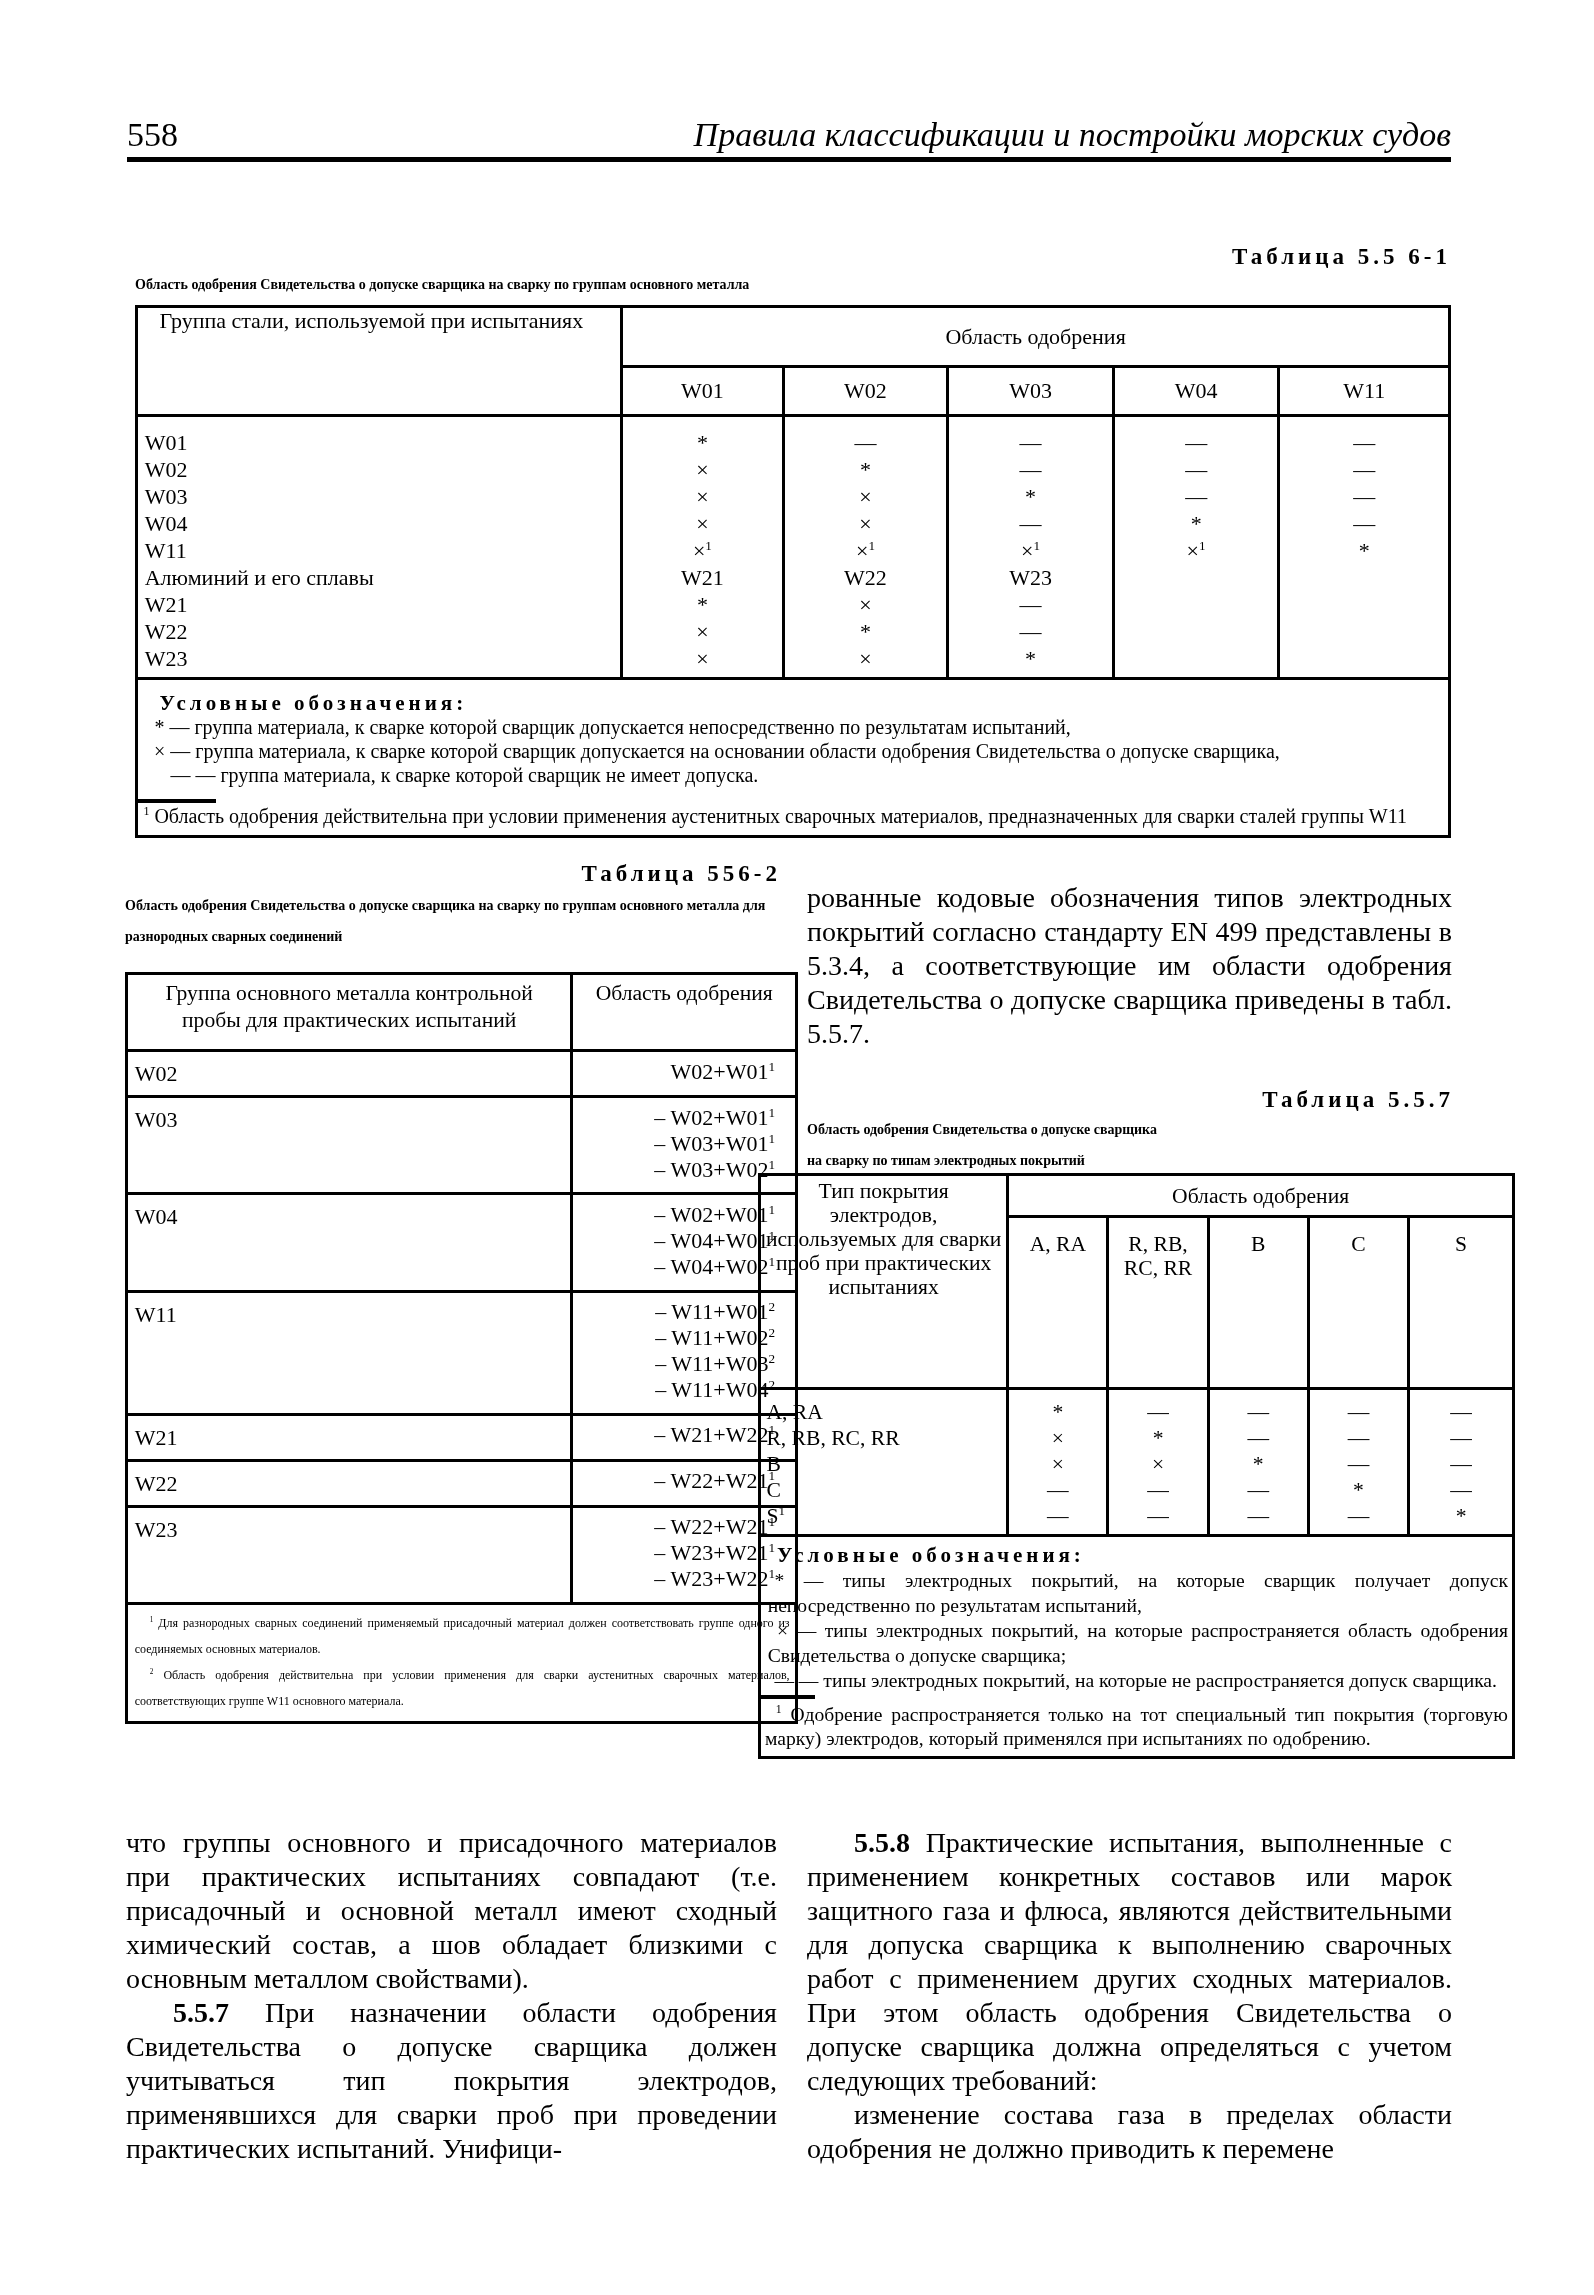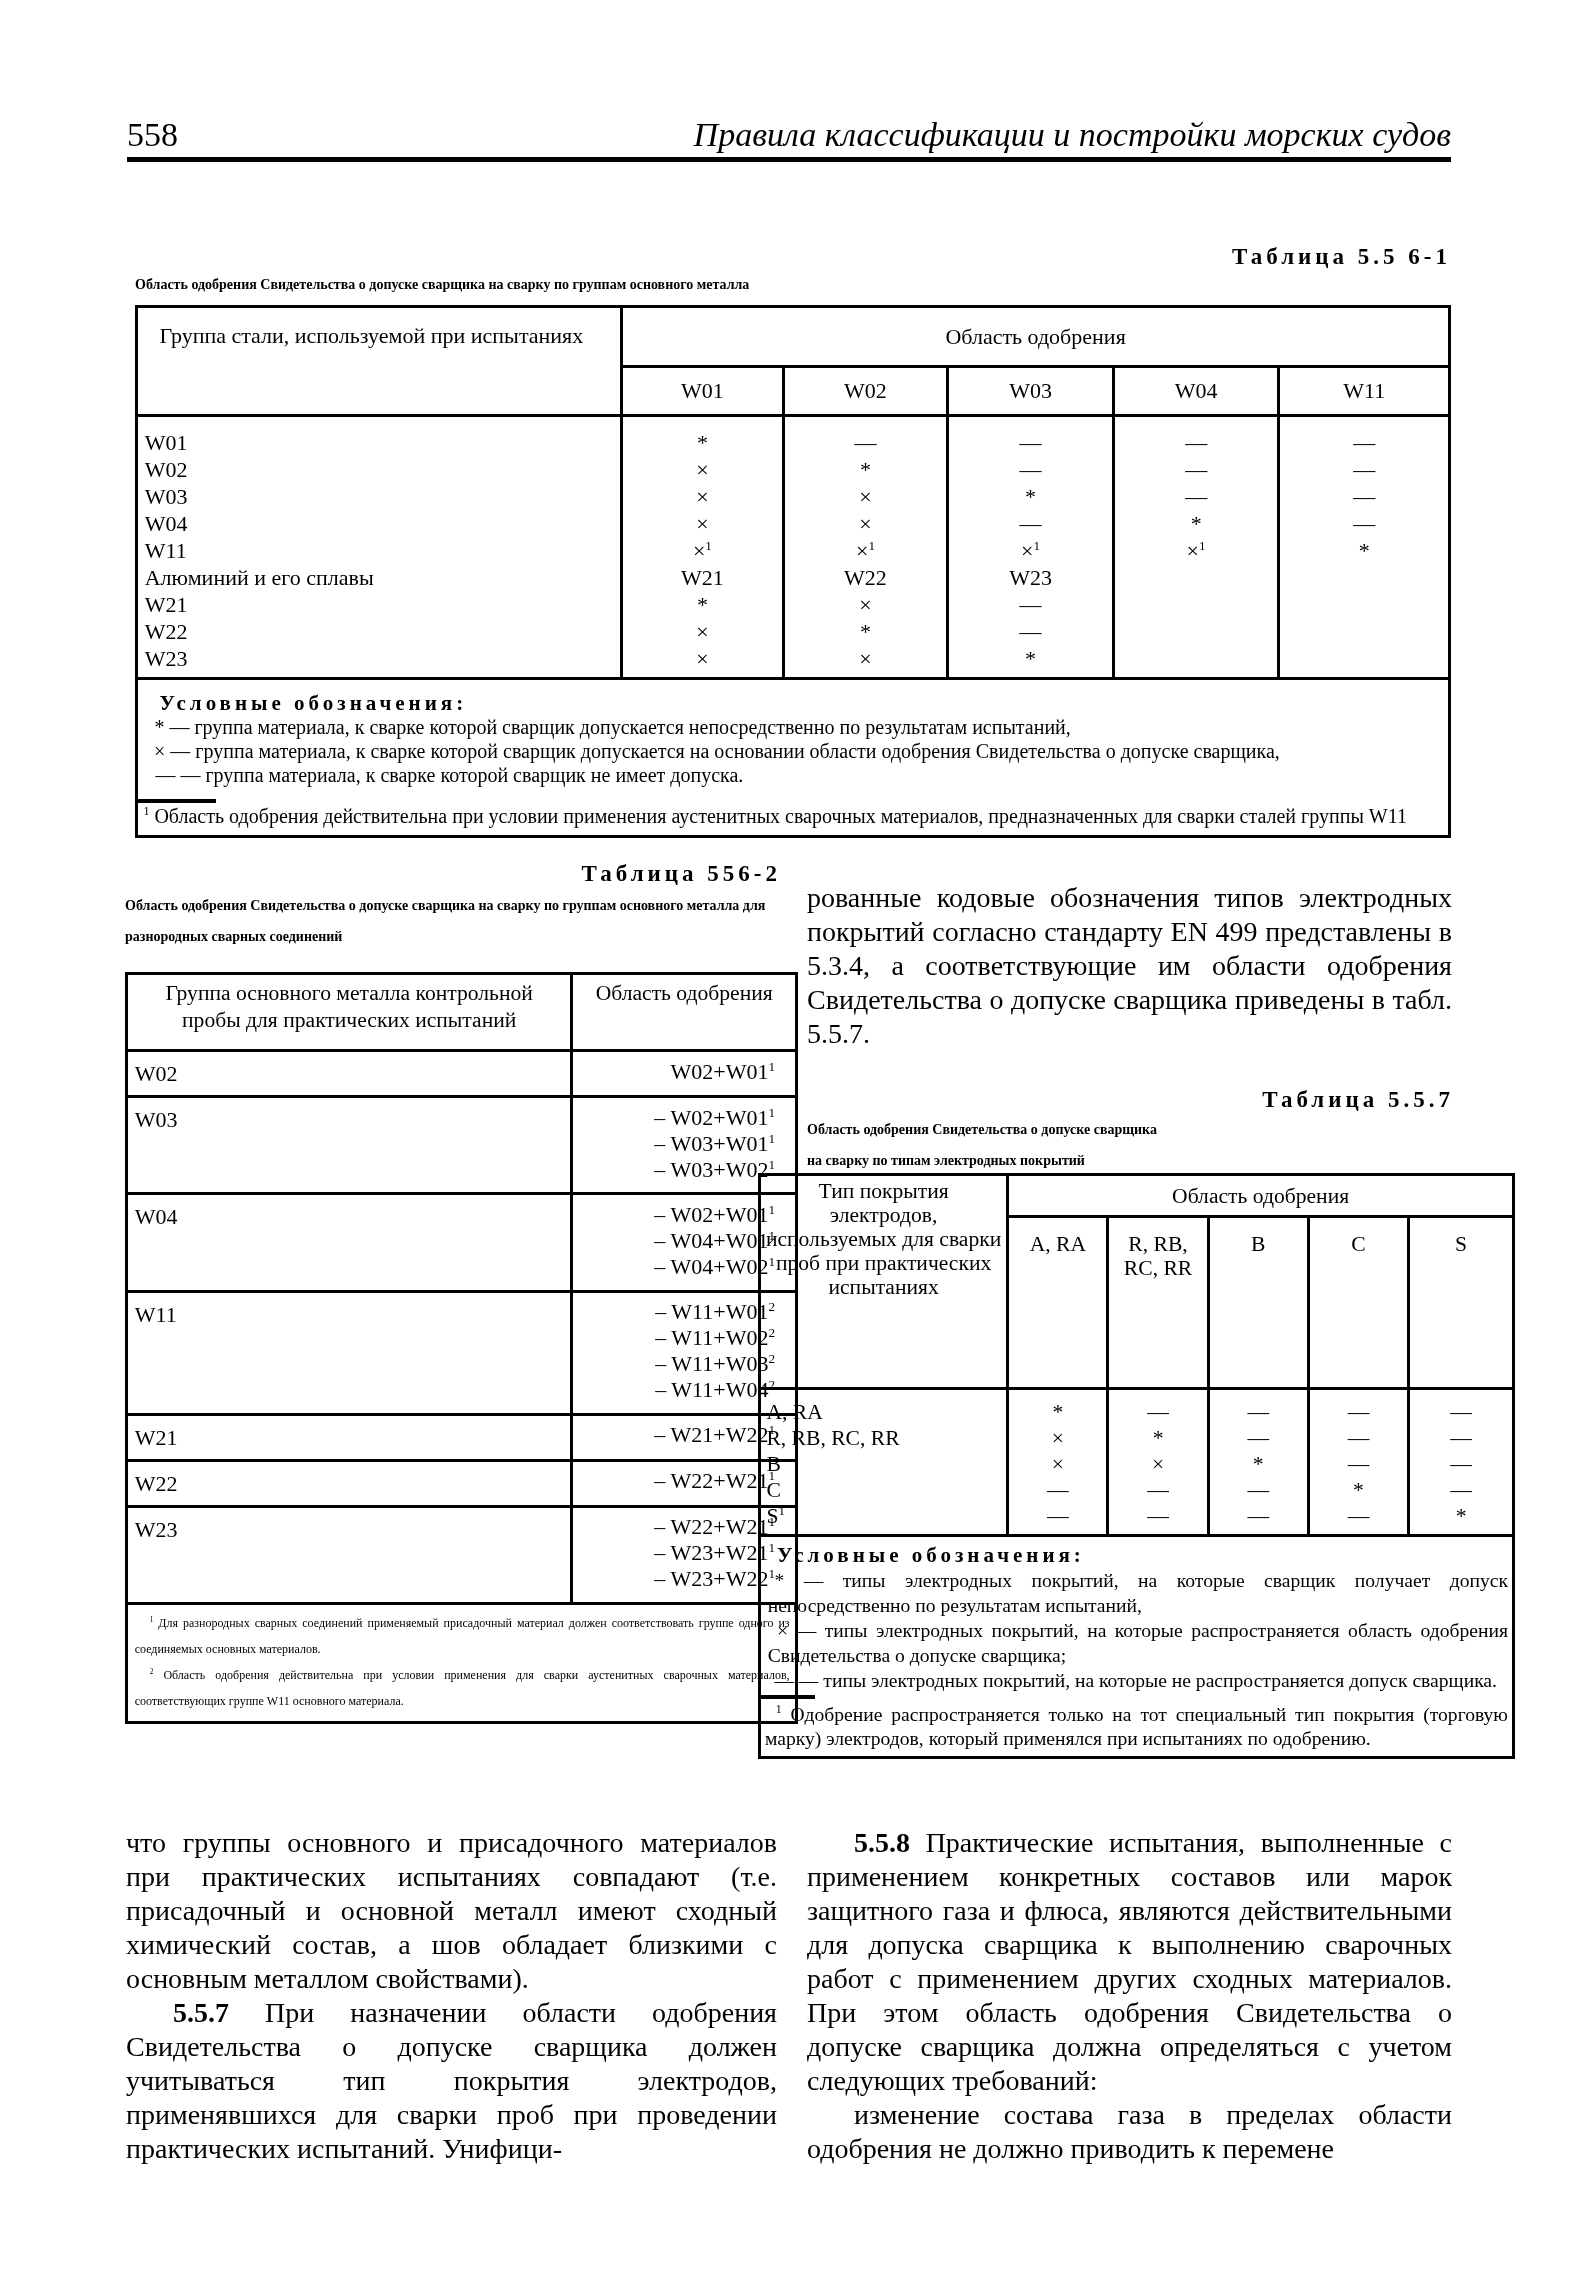--- a/index.html
+++ b/index.html
@@ -15,21 +15,21 @@
   .tbl-title { font-size:14px; font-weight:bold; text-align:left; line-height:31px; }
 
   table { border-collapse:collapse; }
   td, th { border:3.4px solid #000; padding:0; font-weight:normal; }
 
   
   #t1-label { left:1012px; top:244px; width:439px; }
   #t1-title { left:135px; top:269px; width:1316px; }
   #t1 { left:135px; top:305px; width:1316px; }
   #t1 th { height:57px; font-size:22px; text-align:center; vertical-align:middle; }
-  #t1 th.first { text-align:left; padding-left:21.6px; vertical-align:top; padding-top:15px; }
+  #t1 th.first { text-align:left; padding-left:21.6px; vertical-align:top; padding-top:0; }
   #t1 .col-head { height:46px; }
   #t1 td.body { vertical-align:top; padding-top:12px; padding-bottom:5.4px; }
   #t1 .row-lines div { font-size:22px; line-height:27px; height:27px; white-space:nowrap; }
   #t1 td.first { padding-left:6.7px; }
   #t1 td.val { text-align:center; }
   #t1 .legend { padding:10.8px 8px 5.4px 9.4px; font-size:20px; line-height:24px; border-bottom:none; }
   #t1 .legend-head { letter-spacing:4px; font-weight:bold; font-size:21px; margin-left:12px; }
   #t1 .fn { padding:6.7px 5.4px 6.7px 5.4px; font-size:20px; line-height:26px; border-top:none; }
   .fn-rule { width:81px; height:3.4px; background:#000; margin:0 0 0 -8px; }
 
@@ -167,21 +167,21 @@
           <div>&nbsp;</div>
           <div>&nbsp;</div>
           <div>&nbsp;</div>
         </td>
   </tr>
   <tr>
     <td colspan="6" class="legend">
       <div class="legend-head">Условные обозначения:</div>
       <div style="margin-left:7px">* — группа материала, к сварке которой сварщик допускается непосредственно по результатам испытаний,</div>
       <div style="margin-left:6.7px">× — группа материала, к сварке которой сварщик допускается на основании области одобрения Свидетельства о допуске сварщика,</div>
-      <div style="margin-left:8px">— — группа материала, к сварке которой сварщик не имеет допуска.</div>
+      <div style="margin-left:23px">— — группа материала, к сварке которой сварщик не имеет допуска.</div>
     </td>
   </tr>
   <tr>
     <td colspan="6" class="fn">
       <div class="fn-rule"></div>
       <sup>1</sup>
       <span>Область одобрения действительна при условии применения аустенитных сварочных материалов, предназначенных для сварки сталей группы W11</span>
     </td>
   </tr>
 </tbody>

